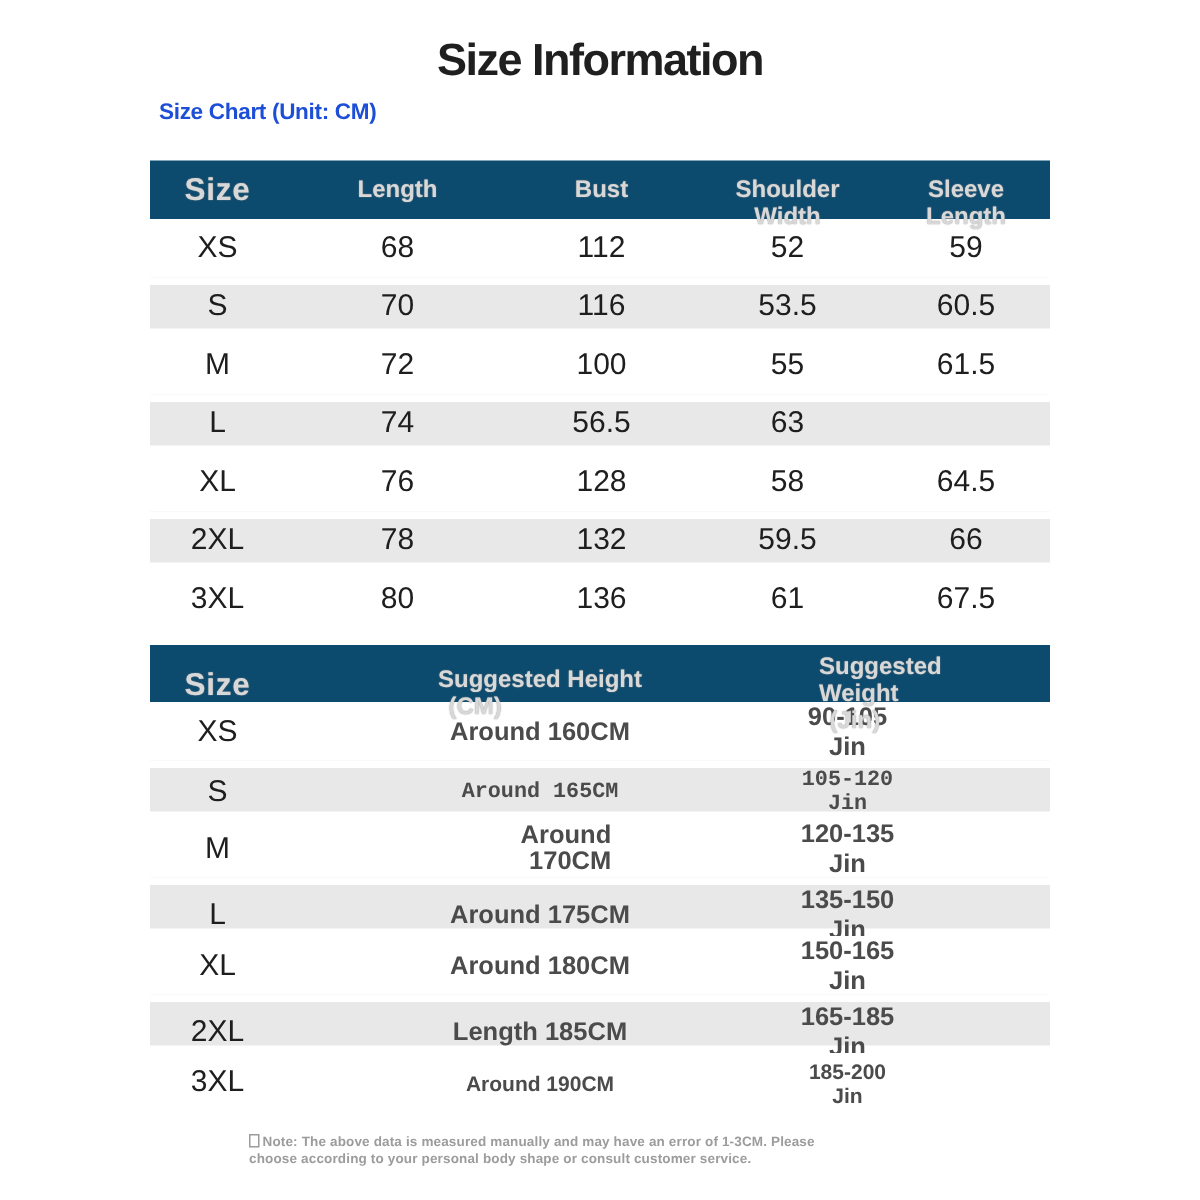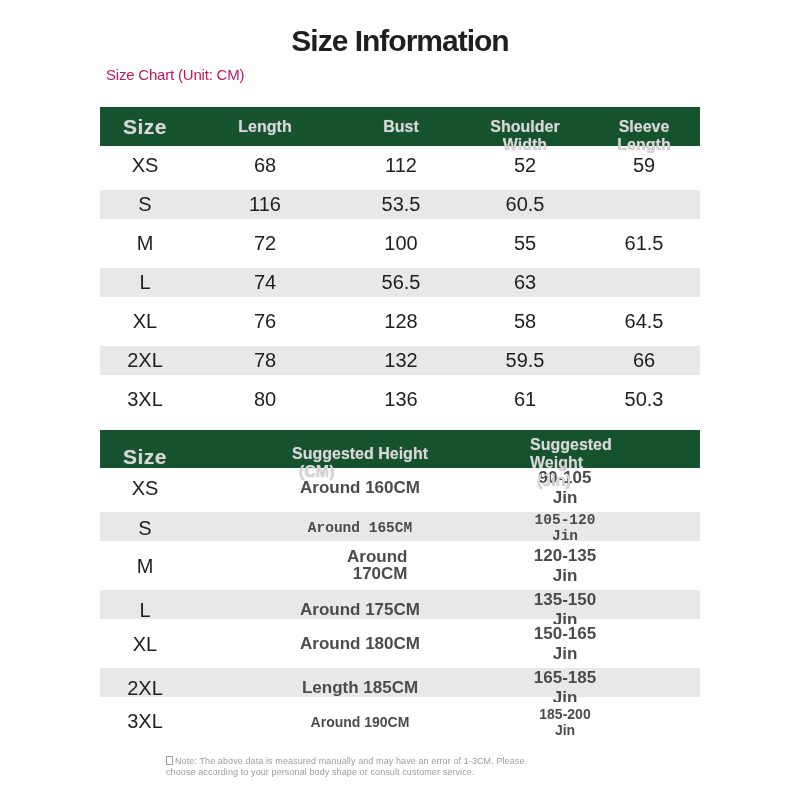--- a/index.html
+++ b/index.html
@@ -7,27 +7,27 @@
     width:800px;height:800px;position:relative;background:#ffffff;
     font-family:"Liberation Sans","DejaVu Sans",sans-serif;
     overflow:hidden;
   }
   .title{
     position:absolute;top:24px;left:0;width:800px;text-align:center;
     font-size:30px;font-weight:bold;color:#1f1f1f;letter-spacing:-1px;
   }
   .subtitle{
     position:absolute;top:66px;left:106px;
-    font-size:15px;font-weight:normal;color:#be185d;letter-spacing:-0.2px;
+    font-size:15px;font-weight:bold;color:#1d4ed8;letter-spacing:-0.2px;
   }
   .tbl{position:absolute;left:100px;width:600px;}
   .tbl-1{top:107px;}
   .tbl-2{top:430px;}
   .bar{
-    background:#14532d;color:#d8d8d8;display:grid;align-items:center;
+    background:#0c4a6e;color:#d8d8d8;display:grid;align-items:center;
     text-align:center;overflow:visible;position:relative;z-index:2;
   }
   .tbl-1 .bar{height:39px;grid-template-columns:90px 150px 122px 126px 112px;}
   .tbl-2 .bar{height:38px;grid-template-columns:90px 340px 170px;}
   .hcell{font-size:16px;font-weight:bold;line-height:18px;
     text-shadow:0 0 1px #8f8f8f;}
   .hcell.size{font-size:21px;letter-spacing:0.5px;}
   .hcell.two{transform:translateY(9px);}
   .tbl-2 .hcell.two{transform:translateY(6px);text-align:center;}
   .hgroup{display:inline-block;text-align:left;}
@@ -35,27 +35,27 @@
   .row{
     height:39px;display:grid;align-items:center;text-align:center;
     background:#ffffff;position:relative;z-index:1;
   }
   .tbl-1 .row{grid-template-columns:90px 150px 122px 126px 112px;}
   .tbl-2 .row{grid-template-columns:90px 340px 170px;}
   .row.alt{background:#e8e8e8;border-top:5px solid #fff;border-bottom:5px solid #fff;height:29px;}
   .c{font-size:20px;color:#1e1e1e;font-weight:400;}
   .tbl-2 .c.val{font-size:17px;font-weight:bold;color:#4b4b4b;}
   .tbl-2 .row .c:nth-child(3){padding-right:100px;}
-  .tbl-2 .bar .hcell:nth-child(3){padding-right:100px;}
+  .tbl-2 .bar .hcell:nth-child(3){padding-right:100px;margin-left:16px;}
   .tbl-2 .row.fz-s .c.val{font-size:14.5px;font-family:Liberation Mono, monospace;}
   .tbl-2 .row.fz-xs .c.val{font-size:14px;}
   .wrapblock{display:inline-block;width:95px;text-align:right;line-height:17px;}
   .note{
     position:absolute;left:166px;top:756px;width:390px;
-    font-size:9px;font-weight:normal;color:#9c9c9c;line-height:11px;
+    font-size:9px;font-weight:bold;color:#9c9c9c;line-height:11px;
     letter-spacing:0.1px;
   }
   .tofu{
     display:inline-block;width:5px;height:7px;border:1px solid #9c9c9c;
     margin-right:2px;vertical-align:-1px;
   }
 </style>
 </head>
 <body>
 
@@ -79,20 +79,21 @@
 
   <div class="row">
     <div class="c">XS</div>
     <div class="c">68</div>
     <div class="c">112</div>
     <div class="c">52</div>
     <div class="c">59</div>
   </div>
   <div class="row alt">
     <div class="c">S</div>
+    <div class="c">70</div>
     <div class="c">116</div>
     <div class="c">53.5</div>
     <div class="c">60.5</div>
   </div>
   <div class="row">
     <div class="c">M</div>
     <div class="c">72</div>
     <div class="c">100</div>
     <div class="c">55</div>
     <div class="c">61.5</div>
@@ -115,21 +116,21 @@
     <div class="c">78</div>
     <div class="c">132</div>
     <div class="c">59.5</div>
     <div class="c">66</div>
   </div>
   <div class="row">
     <div class="c">3XL</div>
     <div class="c">80</div>
     <div class="c">136</div>
     <div class="c">61</div>
-    <div class="c">50.3</div>
+    <div class="c">67.5</div>
   </div>
 </div>
 
 <div class="tbl tbl-2">
   <div class="bar">
     <div class="hcell size">Size</div>
     <div class="hcell two">
       <span class="hgroup">
         <span>Suggested Height</span>
         <span class="l2">(CM)</span>

